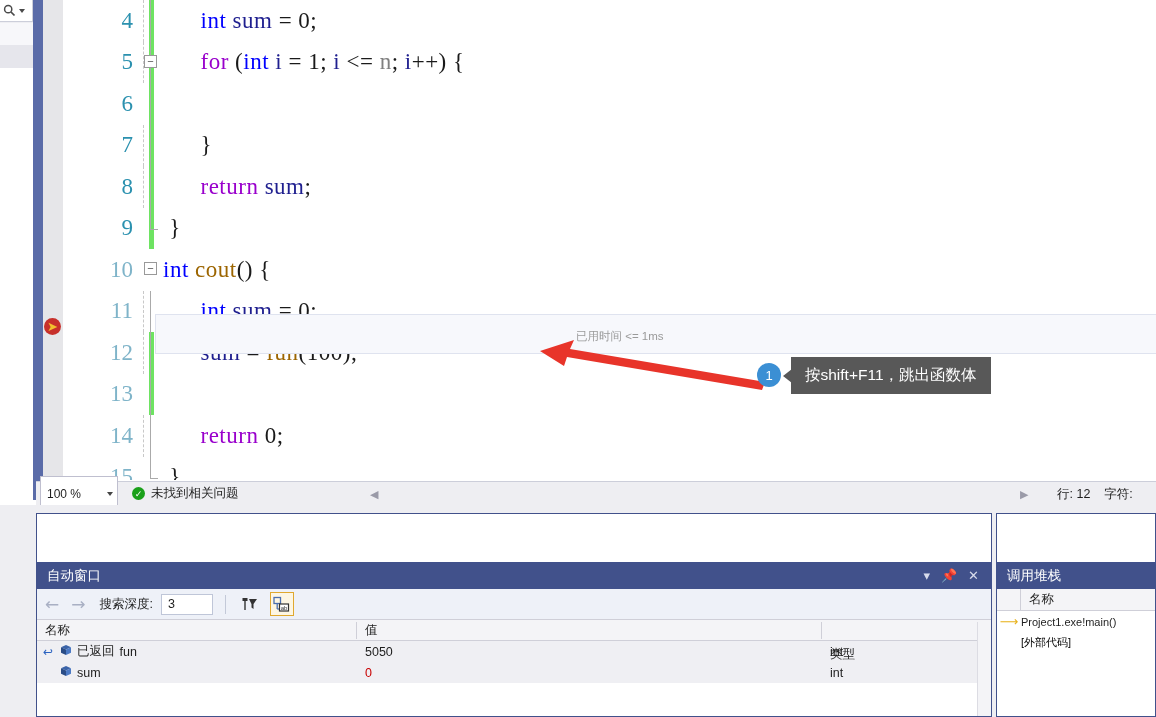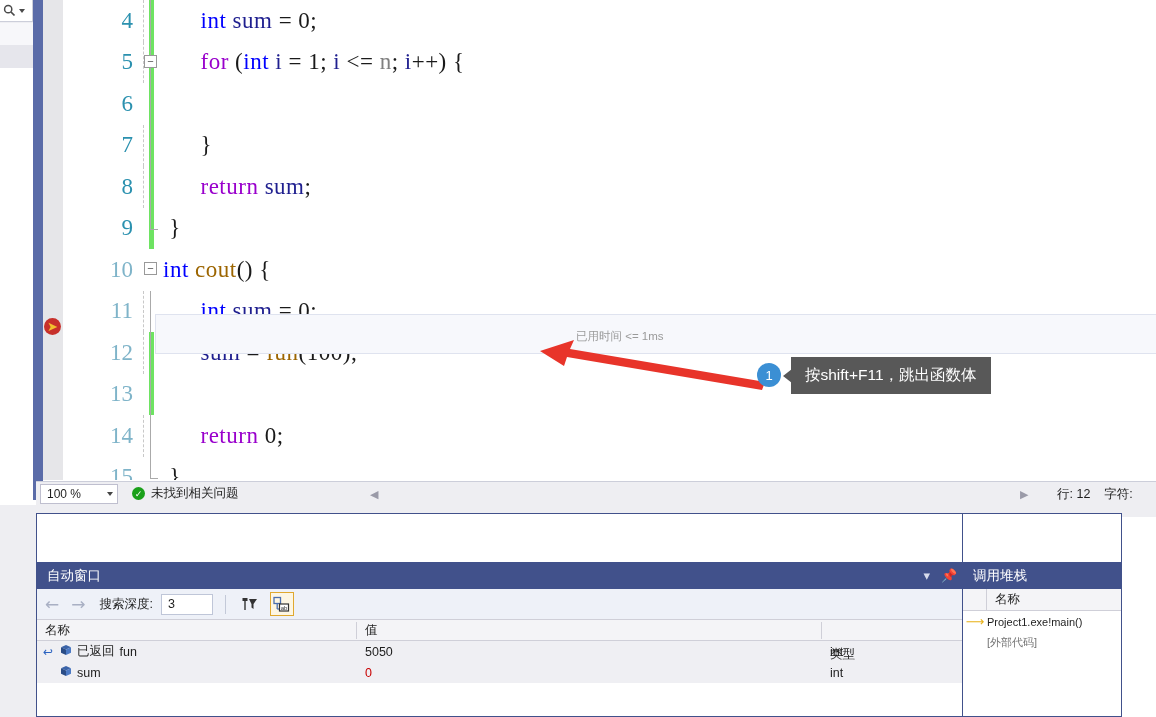--- a/index.html
+++ b/index.html
@@ -150,21 +150,21 @@
     border-right: 9px solid #585858;
   }
 
   
   .editor-status {
     position: absolute; left: 36px; top: 481px; width: 1120px; height: 24px;
     background: #eeeef2; border-top: 1px solid #ccceda;
     display: flex; align-items: center;
   }
   .zoom-combo {
-    width: 78px; height: 20px; margin-left: 4px;
+    width: 78px; height: 36px; margin-left: 4px;
     background: #ffffff; border: 1px solid #bfbfcf;
     display: flex; align-items: center; justify-content: space-between;
     padding: 0 4px 0 6px; font-size: 12px; color: #1e1e1e;
   }
   .zoom-combo .cb-caret {
     width: 0; height: 0;
     border-left: 3.5px solid transparent; border-right: 3.5px solid transparent;
     border-top: 4px solid #444;
   }
   .status-ok { display: flex; align-items: center; margin-left: 14px; gap: 6px; }
@@ -266,32 +266,32 @@
   .name-prefix { color: #1e1e1e; }
   .name-main { color: #1e1e1e; }
 
   .autos-vscroll {
     position: absolute; right: 0; top: 108px; width: 14px; bottom: 0;
     background: #f4f4f7; border-left: 1px solid #dcdce3;
   }
 
   
   .callstack {
-    position: absolute; left: 962px; top: 513px; width: 160px; height: 204px;
+    position: absolute; left: 996px; top: 513px; width: 160px; height: 204px;
     background: #ffffff; border: 1px solid #41518b; overflow: hidden;
   }
   .cs-head {
     display: flex; height: 22px; background: #f4f4f7;
     border-bottom: 1px solid #cfcfd8; align-items: center;
   }
   .cs-head .spacer { width: 24px; border-right: 1px solid #cfcfd8; height: 100%; }
   .cs-row { display: flex; height: 21px; align-items: center; }
   .cs-row .ico { width: 24px; display: flex; align-items: center; justify-content: center; }
   .cs-row .txt { font-size: 11px; white-space: nowrap; }
-  .cs-row .txt.ext { color: #737373; }
+  .cs-row .txt.ext { color: #000000; }
   .cs-arrow { color: #e8b21c; font-size: 13px; font-family: "DejaVu Sans", sans-serif; }
 
   .splitter-v {
     position: absolute; left: 992px; top: 513px; width: 4px; height: 204px;
     background: #eeeef2;
   }
 </style>
 </head>
 <body>
 

